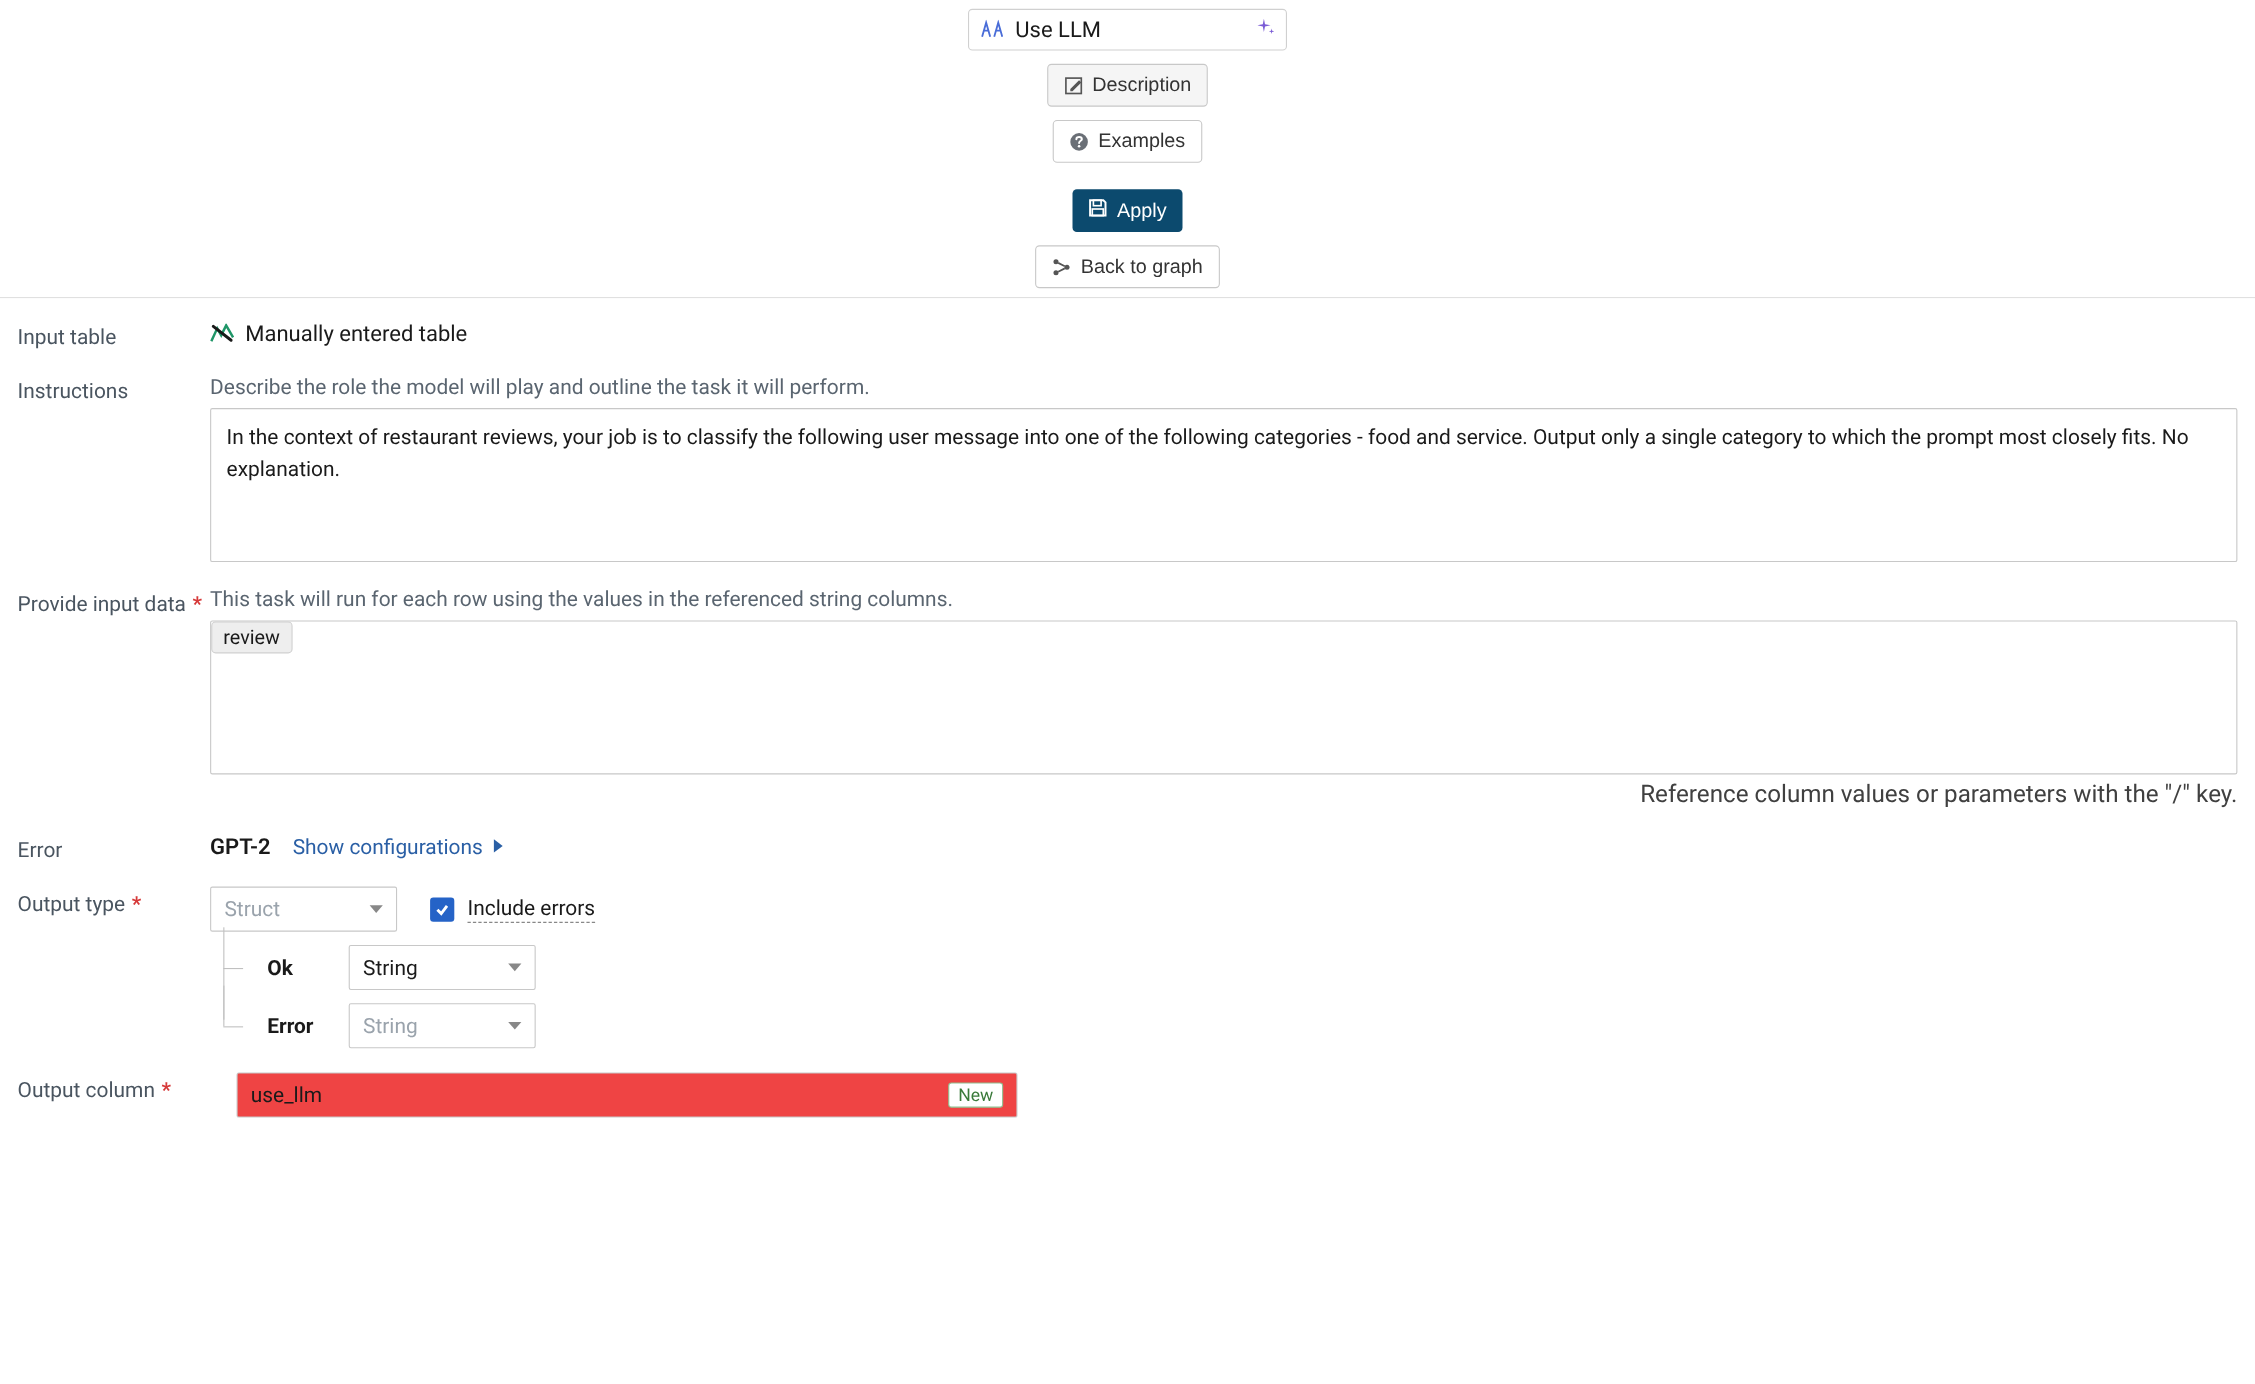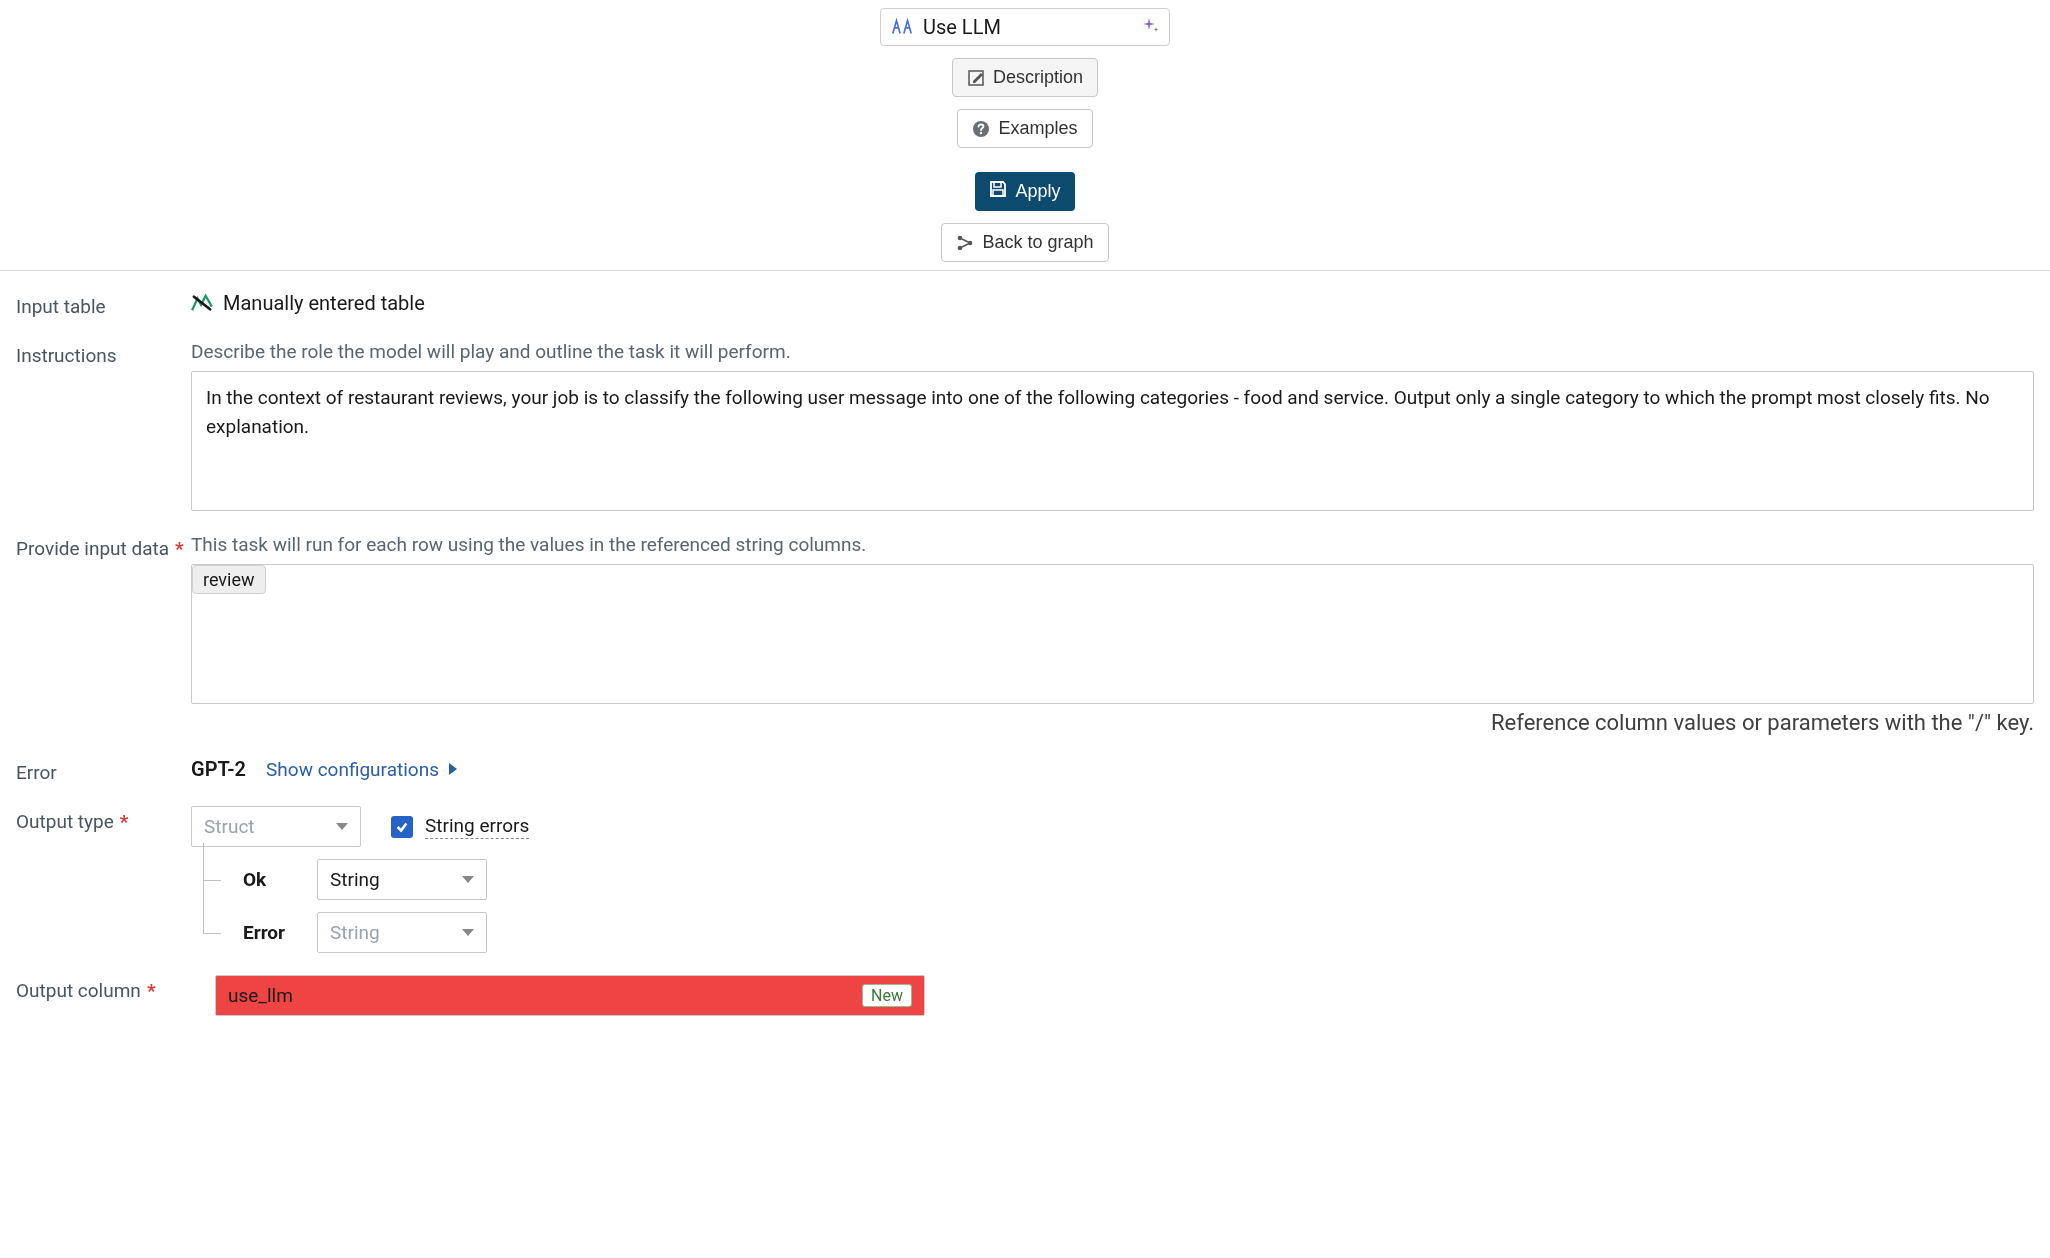--- a/index.html
+++ b/index.html
@@ -437,21 +437,21 @@
         <div class="select-box muted">
           <span class="select-label">Struct</span>
           <span class="triangle-down"></span>
         </div>
         <div class="checkbox-group">
           <div class="checkbox">
             <svg viewBox="0 0 16 16" width="14" height="14">
               <path d="M3 8 L7 12 L13 4"></path>
             </svg>
           </div>
-          <span class="checkbox-label">String errors</span>
+          <span class="checkbox-label">Include errors</span>
         </div>
       </div>
 
       <div class="struct-tree">
         <div class="tree-row">
           <div class="tree-connector has-next"></div>
           <span class="tree-key">Ok</span>
           <div class="select-box">
             <span class="select-label">String</span>
             <span class="triangle-down"></span>

